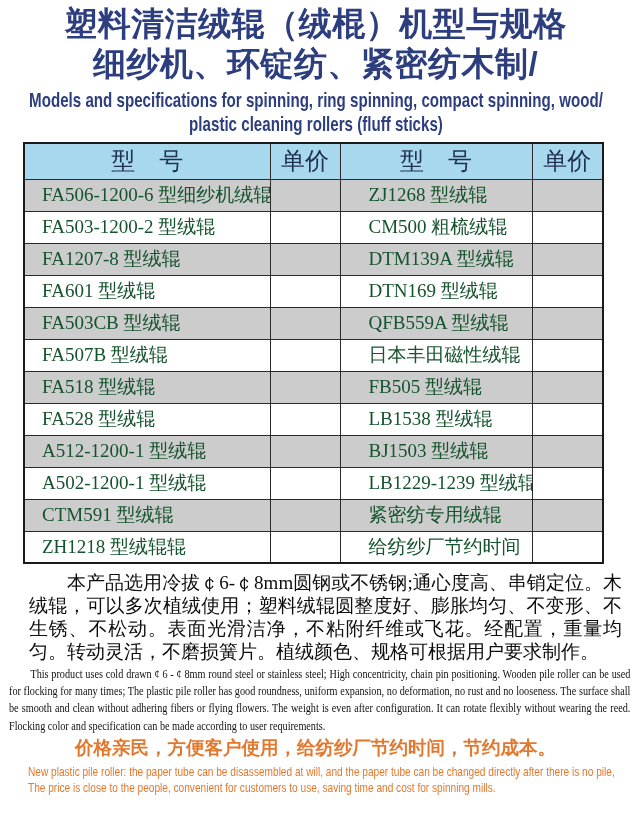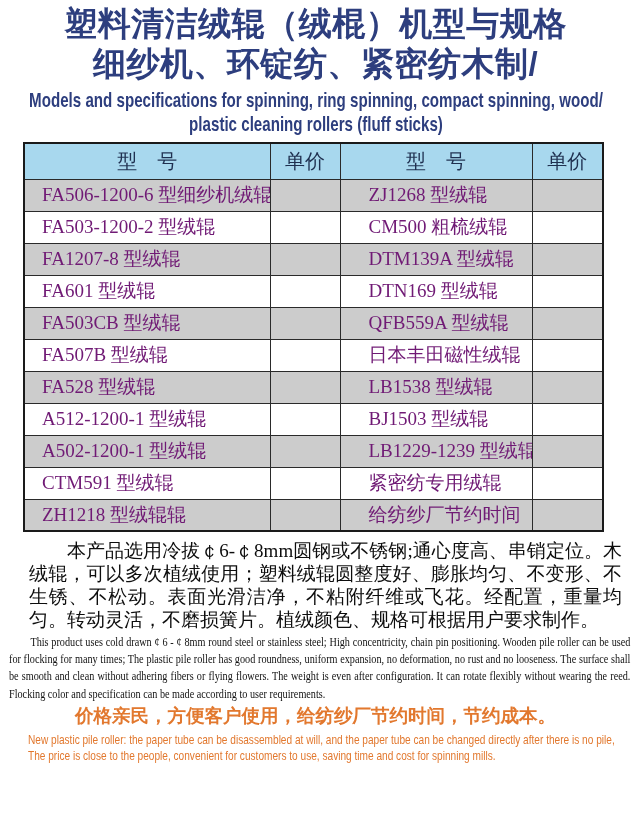--- a/index.html
+++ b/index.html
@@ -31,23 +31,23 @@
 
   table.spec{
     margin:6px 0 0 23px;width:579px;border-collapse:collapse;table-layout:fixed;
     border:2px solid var(--border-dark);
   }
   table.spec th, table.spec td{
     border:1px solid #2a2a2a;overflow:hidden;white-space:nowrap;
   }
   table.spec th{
     height:36px;background:var(--header-blue);color:#1f3050;
-    font-size:20px;font-weight:normal;text-align:center;
+    font-size:24px;font-weight:normal;text-align:center;
   }
-  table.spec td{height:32px;font-size:19px;color:#701a75;}
+  table.spec td{height:32px;font-size:19px;color:#14532d;}
   td.c-model{padding-left:17px;text-align:left;}
   td.c-model.c3{padding-left:28px;}
   tbody tr:nth-child(odd) td{background:var(--row-gray);}
   tbody tr:nth-child(even) td{background:#ffffff;}
 
   .para-zh{
     margin:7px 9px 0 29px;font-size:19px;line-height:23px;
     text-align:justify;text-indent:2em;color:#0d0d0d;
   }
   .para-en{
@@ -124,20 +124,26 @@
       <td class="c-model c3">QFB559A 型绒辊</td>
       <td class="c-price"></td>
     </tr>
         <tr>
       <td class="c-model">FA507B 型绒辊</td>
       <td class="c-price"></td>
       <td class="c-model c3">日本丰田磁性绒辊</td>
       <td class="c-price"></td>
     </tr>
         <tr>
+      <td class="c-model">FA518 型绒辊</td>
+      <td class="c-price"></td>
+      <td class="c-model c3">FB505 型绒辊</td>
+      <td class="c-price"></td>
+    </tr>
+        <tr>
       <td class="c-model">FA528 型绒辊</td>
       <td class="c-price"></td>
       <td class="c-model c3">LB1538 型绒辊</td>
       <td class="c-price"></td>
     </tr>
         <tr>
       <td class="c-model">A512-1200-1 型绒辊</td>
       <td class="c-price"></td>
       <td class="c-model c3">BJ1503 型绒辊</td>
       <td class="c-price"></td>

